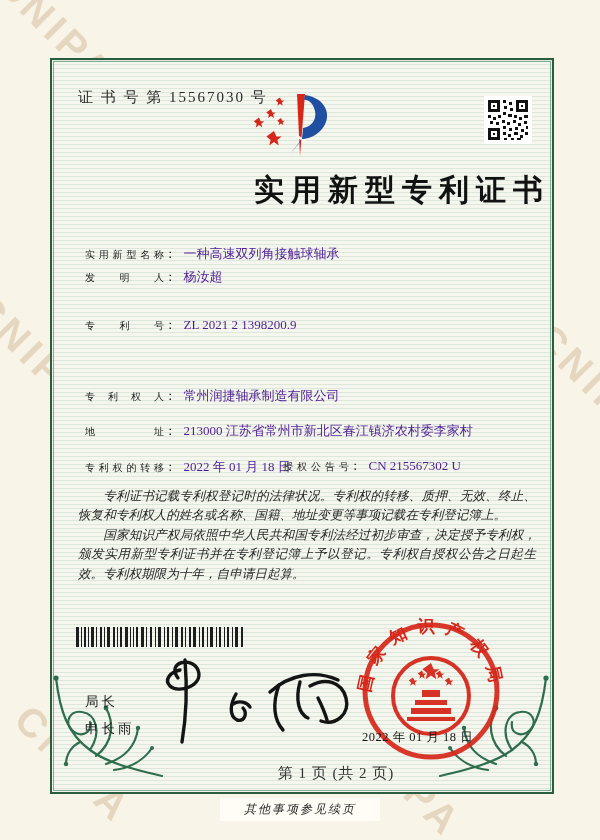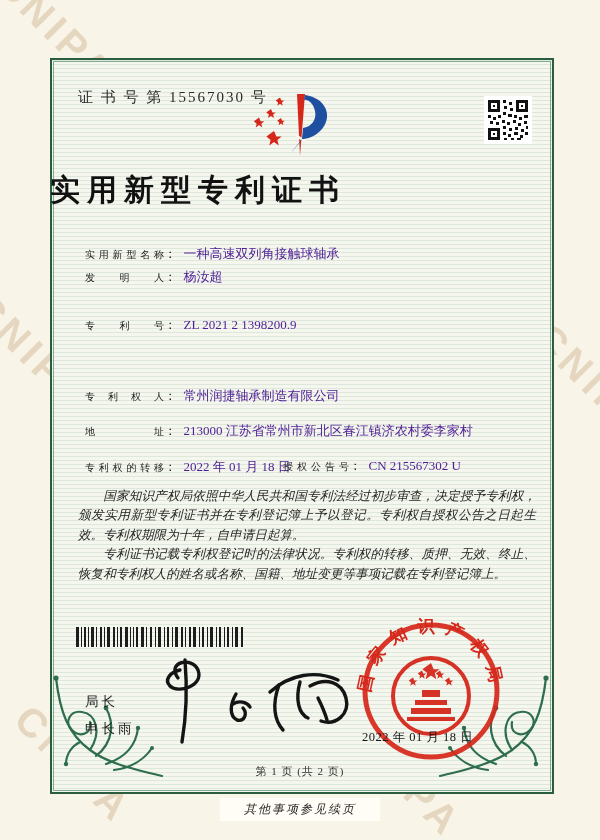--- a/index.html
+++ b/index.html
@@ -11,41 +11,41 @@
   .wm-in{color:rgba(216,202,172,.38);font-size:36px;}
   .frame{position:absolute;left:50px;top:58px;width:500px;height:732px;
          border:2px solid #2a5c40;
          background:
            repeating-linear-gradient(180deg, rgba(128,168,140,.20) 0 1px, rgba(0,0,0,0) 1px 4px),
            #f5f6ee;}
   .frame-inner{position:absolute;inset:1px;border:1px solid #7fae92;pointer-events:none;}
   .cert-no{position:absolute;left:78px;top:88px;font-size:15px;letter-spacing:2px;color:#2b2b2b;}
   .logo{position:absolute;left:250px;top:92px;}
   .qr-wrap{position:absolute;left:484px;top:96px;background:#ffffff;padding:2px;line-height:0;}
-  .title{position:absolute;left:50px;top:170px;width:500px;text-align:left;
+  .title{position:absolute;left:50px;top:170px;width:500px;text-align:right;
          font-size:30px;font-weight:bold;letter-spacing:7px;color:#111;}
   .row{position:absolute;left:85px;font-size:13px;white-space:nowrap;}
   .lbl{display:inline-block;width:79px;text-align:justify;text-align-last:justify;font-size:10px;color:#222;}
   .colon{font-size:12.5px;color:#222;}
   .val{margin-left:7px;font-size:13px;color:#4c1d95;}
   .pair{display:inline-block;}
   .pair2{position:absolute;left:198px;top:0;white-space:nowrap;}
   .pair2 .lbl{width:66px;}
   .body-text{position:absolute;left:78px;top:487px;width:458px;font-size:12.6px;line-height:1.54;
              font-style:italic;color:#262626;text-align:justify;}
   .body-text p{margin:0;text-indent:2em;}
   .barcode{position:absolute;left:76px;top:627px;line-height:0;}
   .director{position:absolute;left:85px;top:688px;font-family:"Liberation Sans","DejaVu Sans",sans-serif;
             font-size:13.5px;letter-spacing:3px;color:#222;line-height:2.0;}
   .signature{position:absolute;left:148px;top:652px;}
   .seal{position:absolute;left:356px;top:616px;}
   .seal-date{position:absolute;left:362px;top:729px;width:150px;font-size:12.5px;letter-spacing:0.5px;
              color:#151515;z-index:5;}
   .page-info{position:absolute;left:50px;top:764px;width:500px;text-align:center;
-             font-size:11px;color:#333;letter-spacing:1px;}
+             font-size:15px;color:#333;letter-spacing:1px;padding-left:36px;}
   .foot-note{position:absolute;left:0;top:798px;width:600px;text-align:center;}
   .foot-note span{display:inline-block;background:#fffdf6;padding:3px 24px;font-size:12px;
                   font-style:italic;color:#2a2a2a;letter-spacing:2px;}
   .flourish{position:absolute;pointer-events:none;}
 </style>
 </head>
 <body>
 
 <div class="page">
 
@@ -187,22 +187,22 @@
   <div class="row" style="top:458px;">
     <span class="pair">
       <span class="lbl">专利权的转移</span><span class="colon">：</span><span class="val">2022 年 01 月 18 日</span>
     </span>
     <span class="pair2">
       <span class="lbl">授权公告号</span><span class="colon">：</span><span class="val">CN 215567302 U</span>
     </span>
   </div>
 
   <div class="body-text">
+    <p>专利证书记载专利权登记时的法律状况。专利权的转移、质押、无效、终止、恢复和专利权人的姓名或名称、国籍、地址变更等事项记载在专利登记簿上。</p>
     <p>国家知识产权局依照中华人民共和国专利法经过初步审查，决定授予专利权，颁发实用新型专利证书并在专利登记簿上予以登记。专利权自授权公告之日起生效。专利权期限为十年，自申请日起算。</p>
-    <p>专利证书记载专利权登记时的法律状况。专利权的转移、质押、无效、终止、恢复和专利权人的姓名或名称、国籍、地址变更等事项记载在专利登记簿上。</p>
   </div>
 
   <div class="barcode">
     <svg width="168" height="20" viewBox="0 0 168 20">
       <g fill="#1d1d1d">
         <rect x="0" width="3" height="20"></rect>
           <rect x="5" width="1" height="20"></rect>
           <rect x="8" width="2" height="20"></rect>
         <rect x="12" width="1" height="20"></rect>
           <rect x="15" width="3" height="20"></rect>

